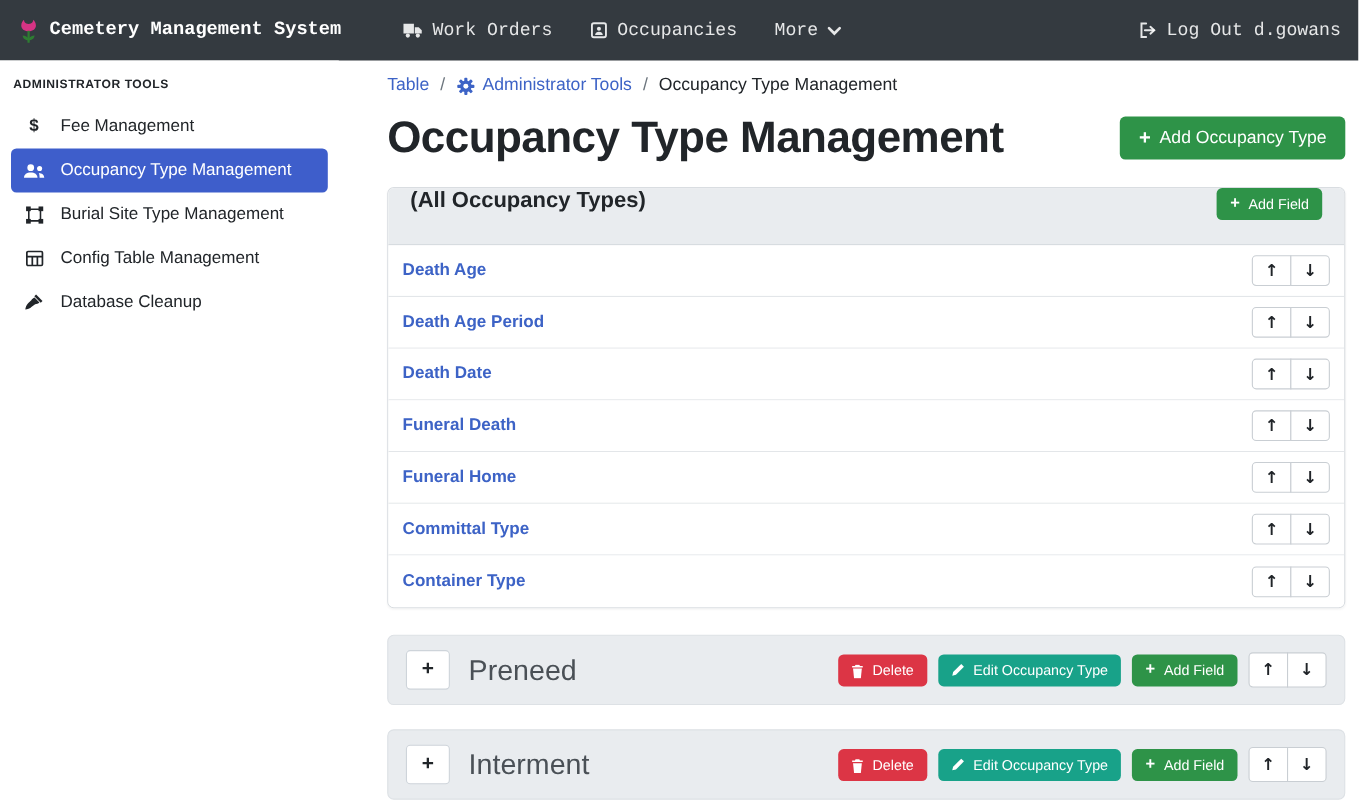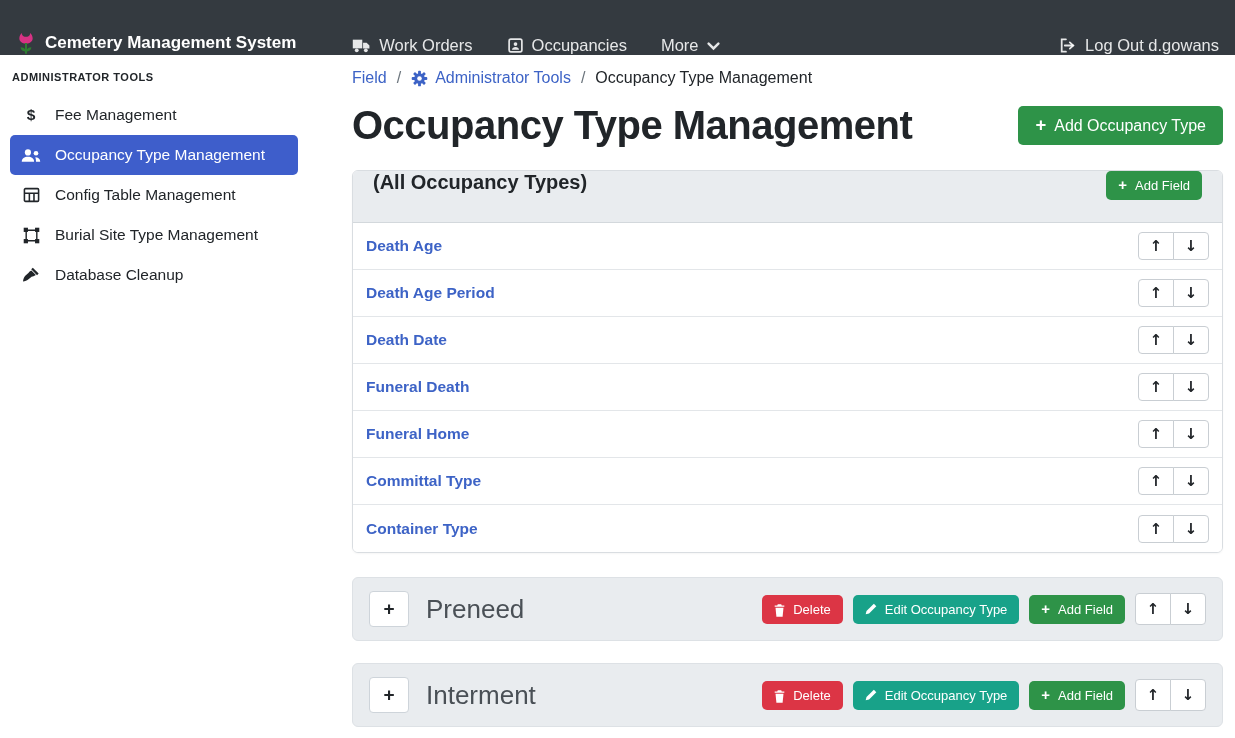--- a/index.html
+++ b/index.html
@@ -7,23 +7,24 @@
   body {
     font-family: "Liberation Sans", "DejaVu Sans", sans-serif;
     background: #fff;
     color: #212529;
   }
   
   .navbar {
     height: 55px;
     background: var(--navbar-dark, #343a40);
     display: flex;
-    align-items: flex-end;
+    align-items: center;
     padding: 0 16px;
     color: rgba(255,255,255,.85);
+    font-family: Liberation Mono, monospace;
   }
   .brand { display: flex; align-items: center; gap: 9px; text-decoration: none; cursor: pointer; }
   .brand-text { color: #fff; font-weight: 700; font-size: 17px; }
   .nav-links { display: flex; align-items: center; margin-left: 22px; }
   .nav-link {
     display: flex; align-items: center; gap: 8px;
     color: rgba(255,255,255,.88);
     font-size: 16.5px;
     margin-left: 34px;
     text-decoration: none; cursor: pointer;
@@ -187,57 +188,57 @@
           <path d="M1 17c0-4.2 3.4-6.4 8-6.4s8 2.2 8 6.4z"></path>
           <circle cx="19.5" cy="6" r="3"></circle>
           <path d="M18.6 11.3c3.6.2 6.4 2 6.4 5.7h-5.5c0-2.3-.2-4.1-.9-5.7z"></path>
         </svg>
       </span>
       <span>Occupancy Type Management</span>
     </a>
 
     <a class="side-item">
       <span class="side-ico">
-        <svg width="17" height="16" viewBox="0 0 24 22" fill="none" stroke="currentColor" stroke-width="2.2">
-          <rect x="2" y="2" width="20" height="18" rx="1.5"></rect>
-          <path d="M2 8.5h20M9 8.5V20M15.5 8.5V20"></path>
-        </svg>
-      </span>
-      <span>Config Table Management</span>
-    </a>
-
-    <a class="side-item">
-      <span class="side-ico">
         <svg width="17" height="17" viewBox="0 0 24 24" fill="currentColor">
           <path d="M4.5 4.5h15v15h-15z" fill="none" stroke="currentColor" stroke-width="2"></path>
           <rect x="1" y="1" width="6" height="6"></rect>
             <rect x="17" y="1" width="6" height="6"></rect>
           <rect x="1" y="17" width="6" height="6"></rect>
             <rect x="17" y="17" width="6" height="6"></rect>
         </svg>
       </span>
       <span>Burial Site Type Management</span>
     </a>
 
     <a class="side-item">
       <span class="side-ico">
+        <svg width="17" height="16" viewBox="0 0 24 22" fill="none" stroke="currentColor" stroke-width="2.2">
+          <rect x="2" y="2" width="20" height="18" rx="1.5"></rect>
+          <path d="M2 8.5h20M9 8.5V20M15.5 8.5V20"></path>
+        </svg>
+      </span>
+      <span>Config Table Management</span>
+    </a>
+
+    <a class="side-item">
+      <span class="side-ico">
         <svg width="18" height="16" viewBox="0 0 24 22" fill="currentColor">
           <path d="M14.5 1l8 8-2.2 2.2-8-8z"></path>
           <path d="M12.5 4.8l6.2 6.2c-1.5 1.2-3.6 2-5.4 2.1L9 16.4C6.8 18.6 3.5 19.6 1 19.8c.3-2.6 1.3-5.8 3.5-8L8.8 8c.2-1.2 2.2-2.2 3.7-3.2z"></path>
         </svg>
       </span>
       <span>Database Cleanup</span>
     </a>
   </aside>
 
   <main class="content">
 
     <nav class="breadcrumb">
       <a class="crumb-link">
-        <span>Field</span>
+        <span>Table</span>
       </a>
       <span class="crumb-sep">/</span>
       <a class="crumb-link">
         <span class="nav-ico">
           <svg width="17" height="17" viewBox="0 0 24 24" fill="var(--link-blue, #3d63c6)">
             <g transform="translate(12,12)">
               <rect x="-2" y="-11" width="4" height="22" rx="1.2"></rect>
               <rect x="-2" y="-11" width="4" height="22" rx="1.2" transform="rotate(45)"></rect>
               <rect x="-2" y="-11" width="4" height="22" rx="1.2" transform="rotate(90)"></rect>
               <rect x="-2" y="-11" width="4" height="22" rx="1.2" transform="rotate(135)"></rect>

